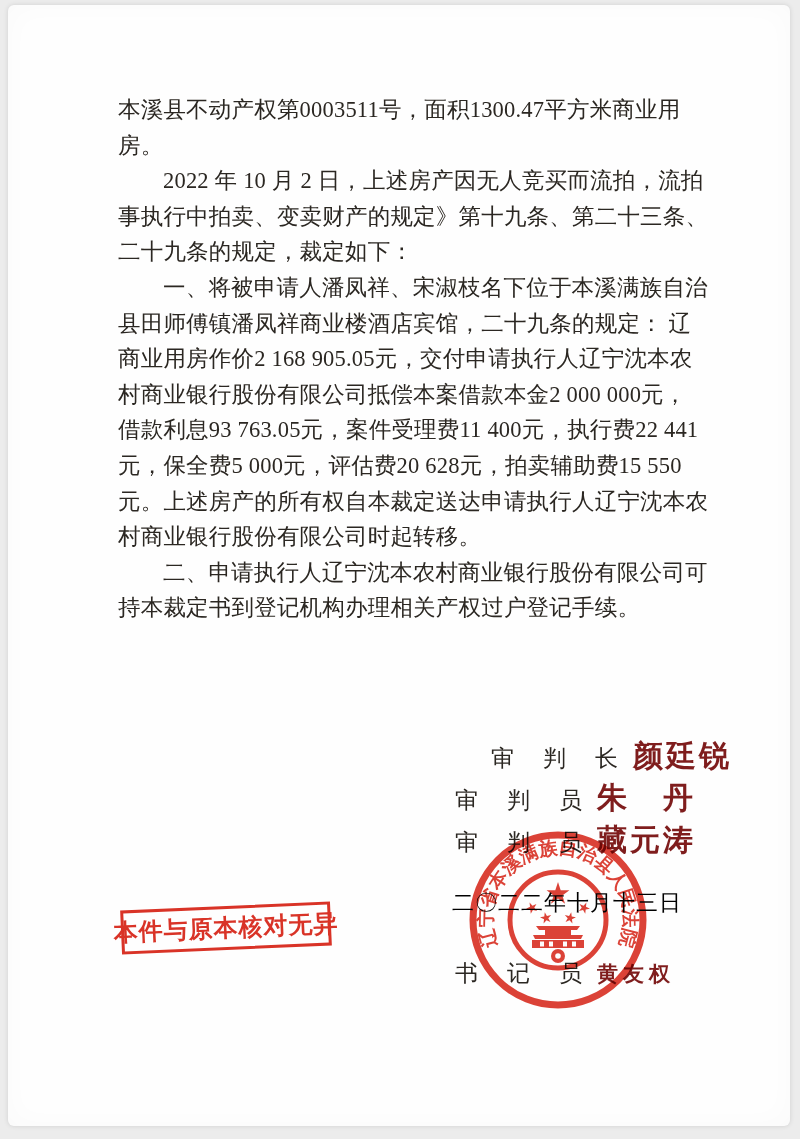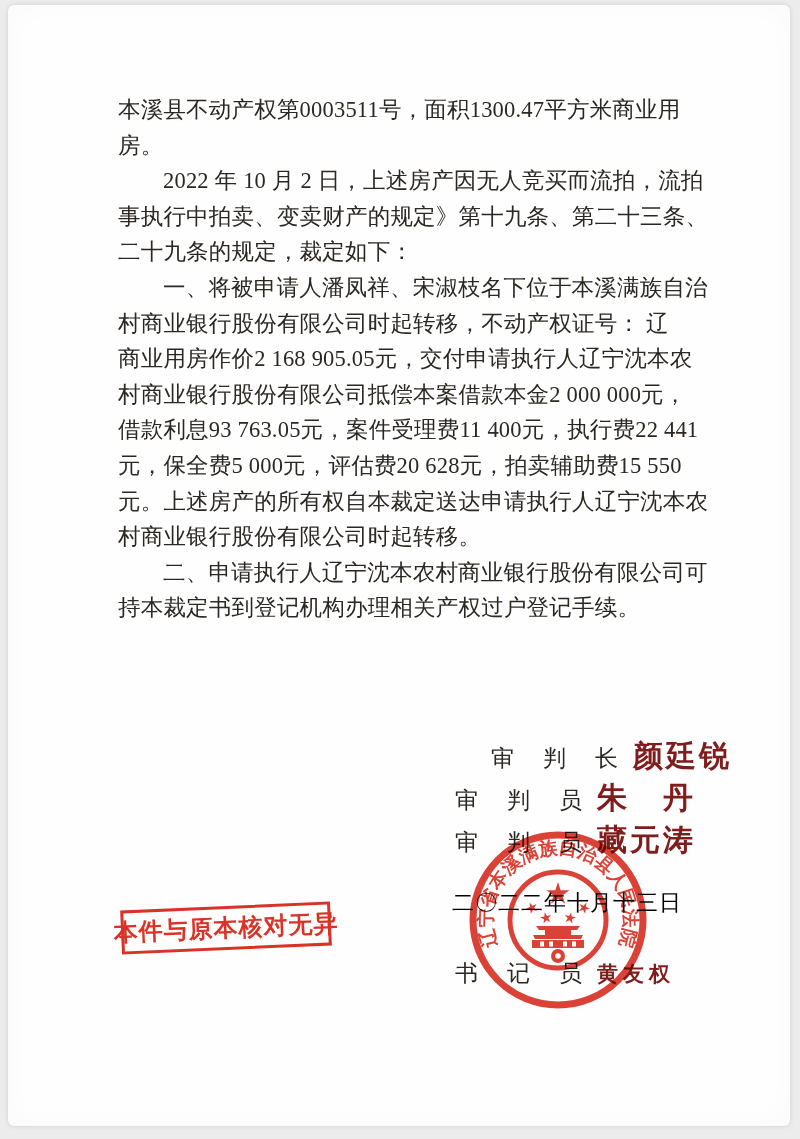--- a/index.html
+++ b/index.html
@@ -61,21 +61,21 @@
 
 <div class="content">
 
   <div class="bodytext">
     <div class="line">本溪县不动产权第0003511号，面积1300.47平方米商业用</div>
     <div class="line">房。</div>
     <div class="line indent">2022 年 10 月 2 日，上述房产因无人竞买而流拍，流拍</div>
     <div class="line">事执行中拍卖、变卖财产的规定》第十九条、第二十三条、</div>
     <div class="line">二十九条的规定，裁定如下：</div>
     <div class="line indent">一、将被申请人潘凤祥、宋淑枝名下位于本溪满族自治</div>
-    <div class="line">村商业银行股份有限公司时起转移，不动产权证号：  辽</div>
+    <div class="line">县田师傅镇潘凤祥商业楼酒店宾馆，二十九条的规定：  辽</div>
     <div class="line">商业用房作价2 168 905.05元，交付申请执行人辽宁沈本农</div>
     <div class="line">村商业银行股份有限公司抵偿本案借款本金2 000 000元，</div>
     <div class="line">借款利息93 763.05元，案件受理费11 400元，执行费22 441</div>
     <div class="line">元，保全费5 000元，评估费20 628元，拍卖辅助费15 550</div>
     <div class="line">元。上述房产的所有权自本裁定送达申请执行人辽宁沈本农</div>
     <div class="line">村商业银行股份有限公司时起转移。</div>
     <div class="line indent">二、申请执行人辽宁沈本农村商业银行股份有限公司可</div>
     <div class="line">持本裁定书到登记机构办理相关产权过户登记手续。</div>
   </div>
 

